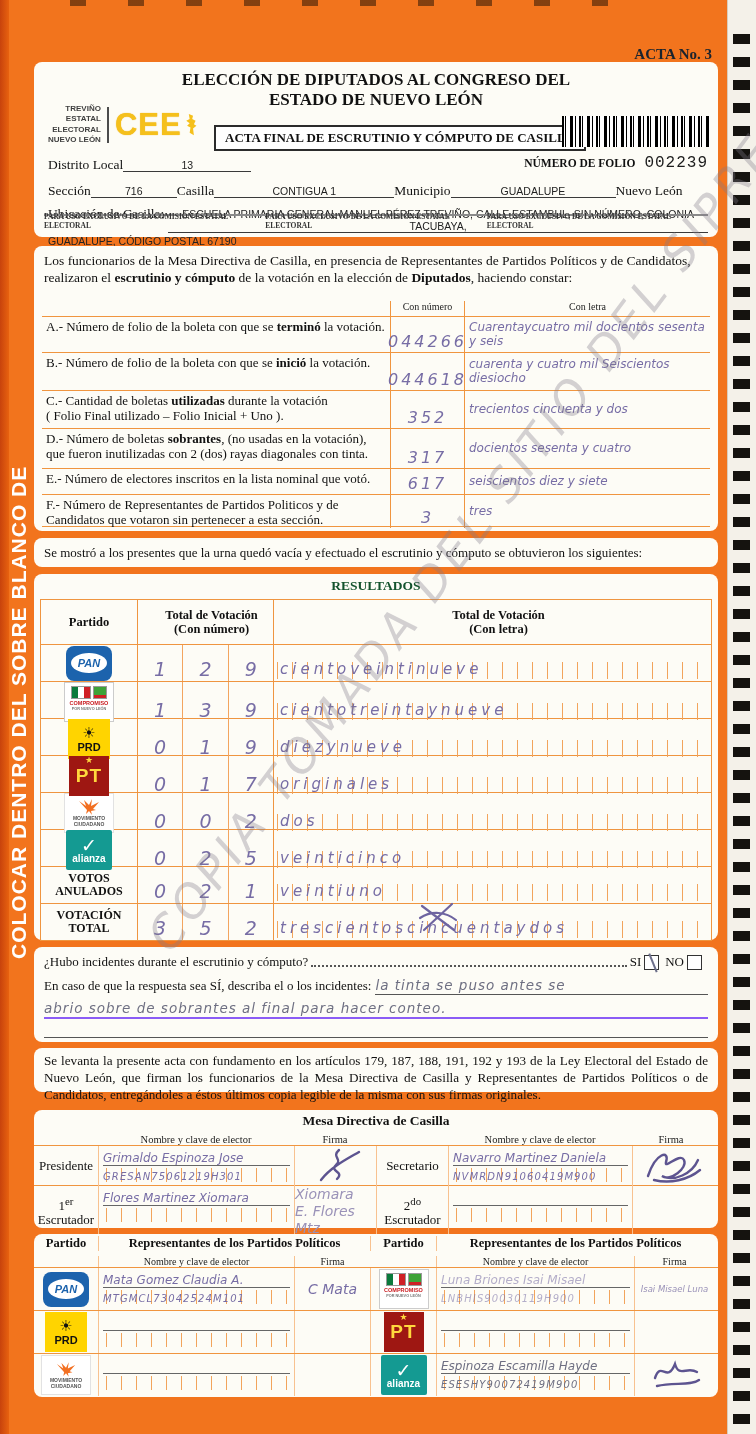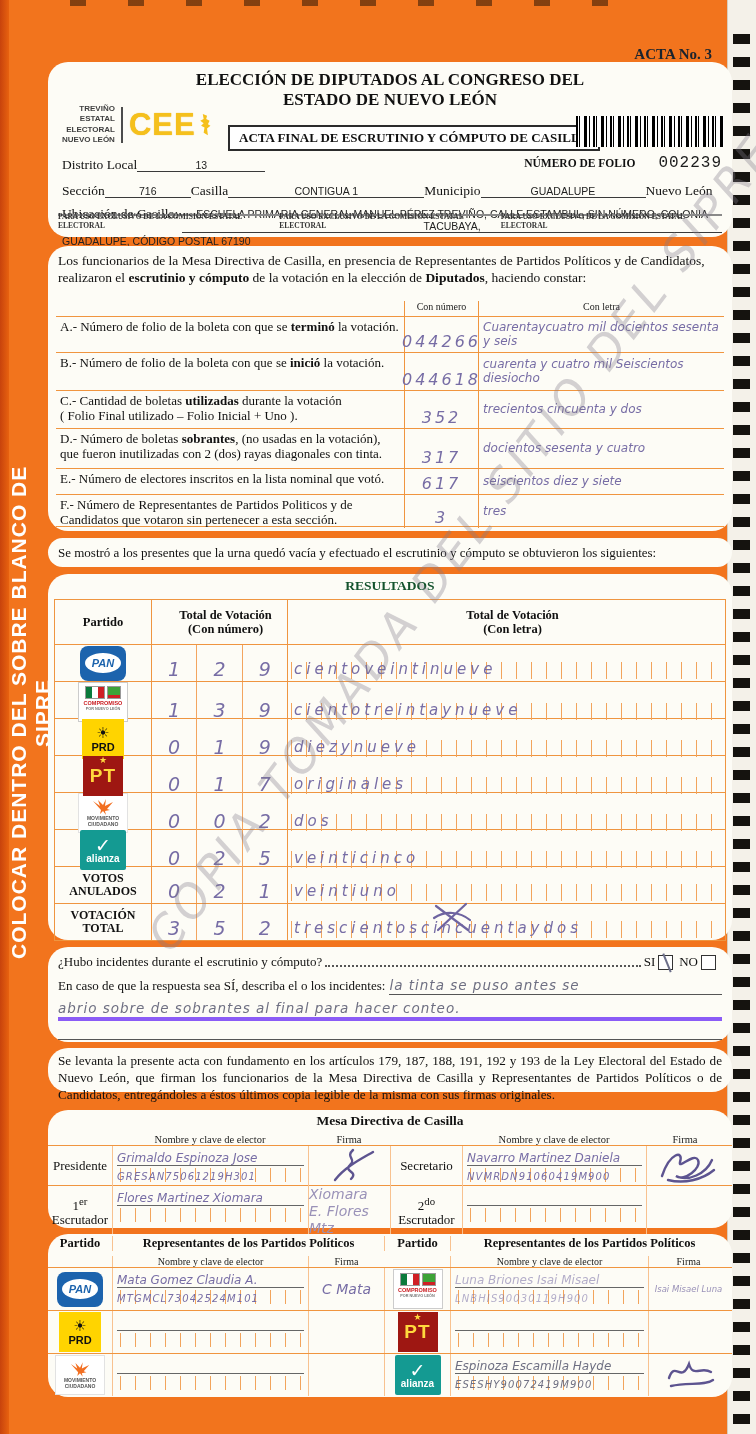--- a/index.html
+++ b/index.html
@@ -12,40 +12,40 @@
   .binding-strip { position:absolute; right:0; top:0; width:29px; height:100%; background:#f4f1e9;
     border-left:1px solid #d8cdbd; }
   .binding-dashes { position:absolute; left:5px; top:34px; bottom:0; width:17px;
     background:repeating-linear-gradient(180deg,#15130f 0 10px,transparent 10px 23px); }
   .side-text { position:absolute; left:7px; top:440px; height:545px; width:30px;
     writing-mode:vertical-rl; transform:rotate(180deg);
     font-family:"Liberation Sans",sans-serif; font-weight:bold; font-size:21px;
     letter-spacing:1px; color:#ffffff; text-align:center; }
   .acta-no { position:absolute; top:46px; right:44px; font-weight:bold; font-size:15px; color:#19232e; }
 
-  .panel { position:absolute; left:48px; width:684px; background:#fdfcf6; border-radius:20px; }
+  .panel { position:absolute; left:34px; width:684px; background:#fdfcf6; border-radius:8px; }
 
   .hw { font-family:"DejaVu Sans",sans-serif; font-style:italic; color:#776da5; display:inline-block; }
   .hw2 { color:#6e6f82; }
   .uline { display:inline-block; border-bottom:1px solid #3a3a3a; text-align:center; }
 
   
   .p-header { top:62px; height:175px; }
   .title { text-align:center; padding-top:8px; font-weight:bold; font-size:17px; line-height:1.18; color:#111; }
   .logo-block { position:absolute; left:14px; top:42px; display:flex; align-items:center; gap:6px; }
   .org { font-family:"Liberation Sans",sans-serif; font-weight:bold; font-size:8px; line-height:1.3;
     color:#3f3f3f; text-align:right; }
   .org-div { width:2px; height:36px; background:#4c4c4c; }
   .cee { display:flex; align-items:center; gap:0; color:#f5c01c; font-family:"Liberation Sans",sans-serif;
     font-weight:bold; font-size:31px; letter-spacing:1px; text-shadow:0 0 1px #e8a90c; }
   .subtitle-box { position:absolute; left:180px; top:63px; border:2px solid #2b2b2b; padding:3px 9px;
     font-weight:bold; font-size:13px; color:#111; background:#fff; }
   .barcode { position:absolute; right:8px; top:54px; width:148px; height:31px;
     background:repeating-linear-gradient(90deg,#000 0 2px,#fff 2px 3px,#000 3px 4px,#fff 4px 8px,#000 8px 11px,#fff 11px 13px,#000 13px 14px,#fff 14px 17px); }
-  .folio { position:absolute; right:10px; top:92px; display:flex; align-items:baseline; gap:23px; }
+  .folio { position:absolute; right:10px; top:92px; display:flex; align-items:baseline; gap:9px; }
   .folio-label { font-weight:bold; font-size:11.5px; color:#111; }
   .folio-num { font-family:"Liberation Mono",monospace; font-size:16px; letter-spacing:1px; color:#1c1c1c; }
   .frow { position:absolute; left:14px; font-size:13.5px; color:#111; display:flex; align-items:baseline; }
   .f1 { top:95px; }
   .f2 { top:121px; right:10px; }
   .fval { font-family:"Liberation Sans",sans-serif; font-size:10.5px; color:#222; }
   .ubic { position:absolute; left:14px; right:10px; top:144px; font-size:13.5px; color:#111; }
   .ubic .l1 { display:flex; align-items:baseline; }
   .ubic .l2v { width:300px; text-align:left; border-bottom:none; }
   .hdr-divider { position:absolute; left:10px; right:10px; bottom:21px; border-top:2px solid #8a8a8a; }
@@ -119,21 +119,21 @@
 
   
   .p-incidents { top:947px; height:95px; padding:7px 10px 0; }
   .qrow { display:flex; align-items:center; font-size:13px; color:#111; }
   .leader { flex:1; border-bottom:2px dotted #555; height:9px; margin:0 3px; }
   .cbox { width:15px; height:15px; border:1.6px solid #333; margin:0 6px 0 3px; position:relative; background:#fff; }
   .cbox .slash { position:absolute; left:7px; top:-3px; width:1.7px; height:20px; background:#6c6f8a; transform:rotate(-22deg); }
   .drow { display:flex; align-items:baseline; margin-top:7px; font-size:13px; color:#111; }
   .ansline { flex:1; border-bottom:1px solid #555; margin-left:4px; }
   .ansline .hw, .row3 .hw { font-size:13.5px; letter-spacing:1px; }
-  .row3 { border-bottom:4px solid #8b5cf6; margin-top:4px; }
+  .row3 { border-bottom:2px solid #8b5cf6; margin-top:4px; }
   .row4 { border-bottom:1px solid #555; height:19px; }
 
   
   .p-legal { top:1048px; height:44px; }
   .p-legal p { padding:5px 10px; font-size:13.2px; line-height:1.28; text-align:justify; color:#111; }
 
   
   .p-mesa { top:1110px; height:118px; }
   .mtitle { text-align:center; font-weight:bold; font-size:13.5px; color:#111; padding-top:3px; }
   .mhead, .mrow { display:grid; grid-template-columns:64px 196px 82px 72px 184px 78px; }
@@ -209,21 +209,21 @@
       <span class="folio-num">002239</span>
     </div>
     <div class="frow f1">
       <span>Distrito Local</span>
       <span class="uline fval" style="width:128px">13</span>
     </div>
     <div class="frow f2">
       <span>Sección</span>
       <span class="uline fval" style="width:86px">716</span>
       <span>Casilla</span>
-      <span class="uline fval" style="width:196px">CONTIGUA 1</span>
+      <span class="uline fval" style="width:180px">CONTIGUA 1</span>
       <span>Municipio</span>
       <span class="uline fval" style="width:165px">GUADALUPE</span>
       <span>Nuevo León</span>
     </div>
     <div class="ubic">
       <div class="l1">
         <span>Ubicación de Casilla:</span>
         <span class="uline fval" style="flex:1;margin-left:4px">ESCUELA PRIMARIA GENERAL MANUEL PÉREZ TREVIÑO, CALLE ESTAMBUL, SIN NÚMERO, COLONIA TACUBAYA,</span>
       </div>
       <div>

